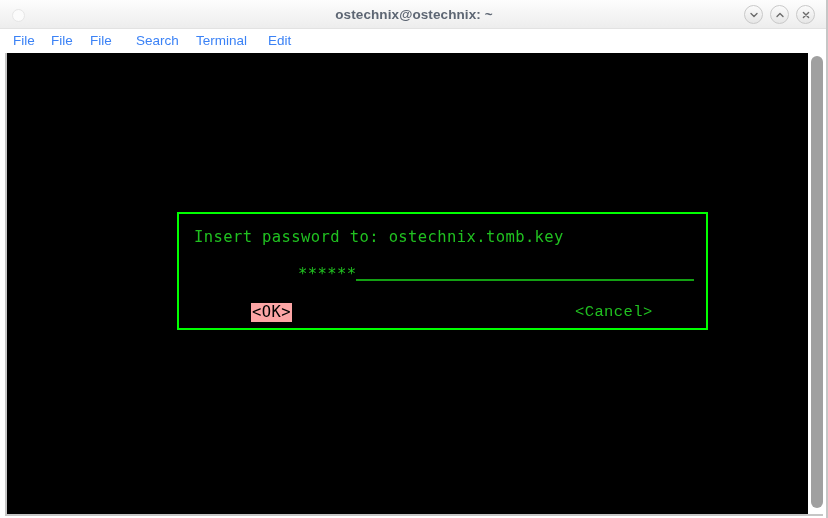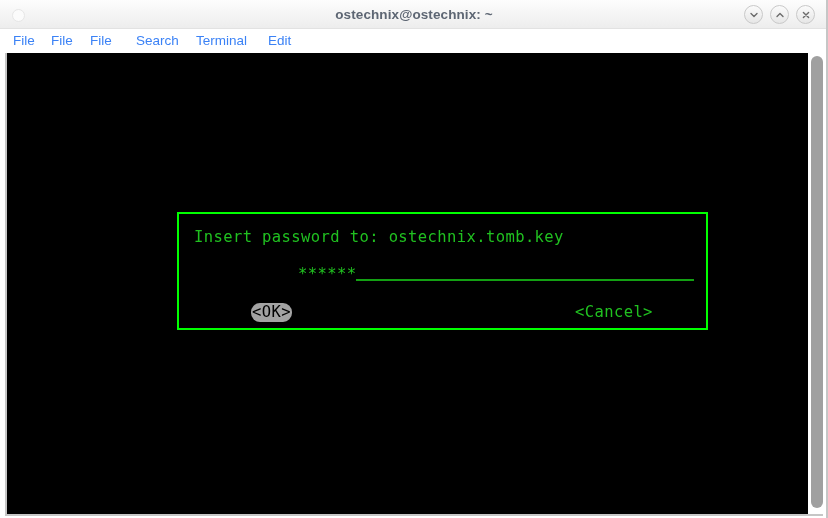--- a/index.html
+++ b/index.html
@@ -190,37 +190,37 @@
     width: 338px;
     height: 2px;
     background: #13a013;
   }
   #btn-ok {
     position: absolute;
     left: 72px; top: 89px;
     font-size: 15.5px;
     line-height: 19px;
     color: #000000;
-    background: #a3a3a3;
+    background: #fca5a5;
     padding: 0 1px;
     white-space: pre;
     letter-spacing: 0.4px;
     cursor: pointer;
-    border-radius: 9px;
   }
   #btn-cancel {
     position: absolute;
     left: 396px; top: 89px;
     font-size: 15.5px;
     line-height: 19px;
     color: #20c020;
     background: transparent;
     white-space: pre;
     letter-spacing: 0.4px;
     cursor: pointer;
+    font-family: Liberation Mono, monospace;
   }
 </style>
 </head>
 <body>
 
 <div id="window">
 
   <div id="titlebar">
     <div id="app-icon"></div>
     <div id="window-title">ostechnix@ostechnix: ~</div>

